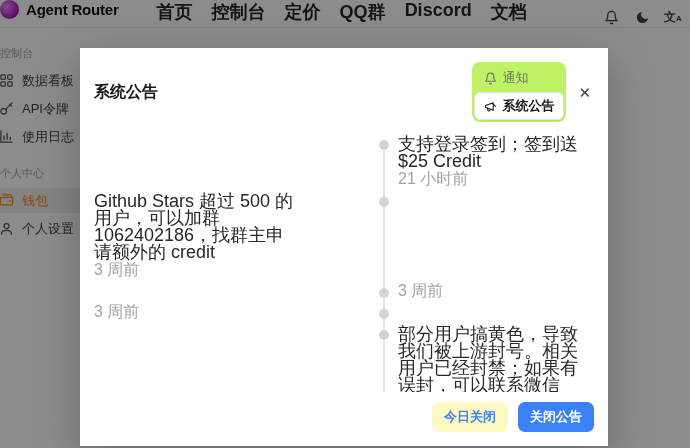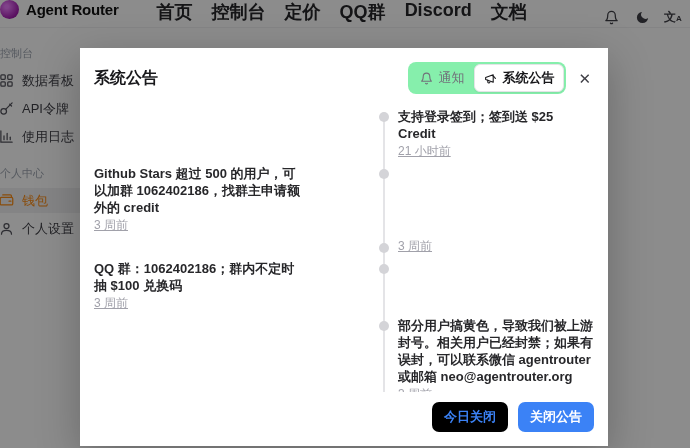--- a/index.html
+++ b/index.html
@@ -53,21 +53,21 @@
   
   .modal {
     position:absolute; left:80px; top:48px; width:528px; bottom:2px;
     background:#fff; border-radius:0; z-index:20;
     box-shadow:0 12px 40px rgba(0,0,0,0.25);
     display:flex; flex-direction:column; overflow:hidden;
   }
   .modal-header { display:flex; align-items:center; padding:14px 14px 9px 14px; }
   .modal-title { font-size:16px; font-weight:700; color:#18181b; }
   .header-right { margin-left:auto; display:flex; align-items:center; gap:9px; }
-  .tabs { display:flex; background:#86efac; border-radius:8px; padding:2px; }
+  .tabs { display:flex; background:#bef264; border-radius:8px; padding:2px;flex-direction:column; }
   .tab {
     display:flex; align-items:center; gap:5px; padding:4px 9px;
     font-size:13px; color:#71717a; border-radius:6px; border:1px solid transparent;
     white-space:nowrap; cursor:pointer;
   }
   .tab svg { stroke:#71717a; }
   .tab.active {
     background:#fff; border:1px solid #e4e4e7; color:#18181b; font-weight:600;
     box-shadow:0 1px 2px rgba(0,0,0,0.06);
   }
@@ -78,27 +78,27 @@
   .modal-body { position:relative; flex:1; padding:5px 14px 0 14px; overflow:hidden; }
   .tl { position:relative; }
   .tl-line { position:absolute; left:289px; top:4px; height:288px; width:2px; background:#e4e4e7; }
   .tl-item { position:relative; margin-bottom:7px; }
   .tl-item .dot {
     position:absolute; left:285px; top:4px; width:10px; height:10px; border-radius:50%;
     background:#d4d4d8; z-index:1;
   }
   .tl-item.right { padding-left:304px; text-align:left; }
   .tl-item.left  { padding-right:294px; text-align:left; }
-  .tl-text { font-size:13px; line-height:17px; color:#27272a;font-weight:bold; }
-  .tl-time { margin-top:2px; font-size:12px; color:#a1a1aa; line-height:14px;text-decoration:underline; }
+  .tl-text { font-size:18px; line-height:17px; color:#27272a; }
+  .tl-time { margin-top:2px; font-size:16px; color:#a1a1aa; line-height:14px; }
 
   
   .modal-footer { display:flex; justify-content:flex-end; align-items:center; gap:10px; padding:10px 14px 14px 14px; }
   .btn { border:none; border-radius:7px; padding:6px 12px; font-size:13px; font-weight:600; cursor:pointer; font-family:inherit; }
-  .btn-secondary { background:#000000; color:#3b82f6; }
+  .btn-secondary { background:#fef9c3; color:#3b82f6; }
   .btn-primary { background:#3b82f6; color:#ffffff; }
 </style>
 </head>
 <body>
 
 <div class="navbar">
   <div class="brand">
     <span class="logo"></span>
     <span class="brand-name">Agent Router</span>
   </div>
@@ -230,21 +230,20 @@
           <div class="tl-time">3 周前</div>
         </div>
 
         <div class="tl-item right gray">
           <span class="dot"></span>
           <div class="tl-time">3 周前</div>
         </div>
 
         <div class="tl-item left gray">
           <span class="dot"></span>
-          <div class="tl-text">QQ 群：1062402186；群内不定时抽 $100 兑换码</div>
           <div class="tl-time">3 周前</div>
         </div>
 
         <div class="tl-item right gray">
           <span class="dot"></span>
           <div class="tl-text">部分用户搞黄色，导致我们被上游封号。相关用户已经封禁；如果有误封，可以联系微信 agentrouter 或邮箱 neo@agentrouter.org</div>
           <div class="tl-time">3 周前</div>
         </div>
 
       </div>

